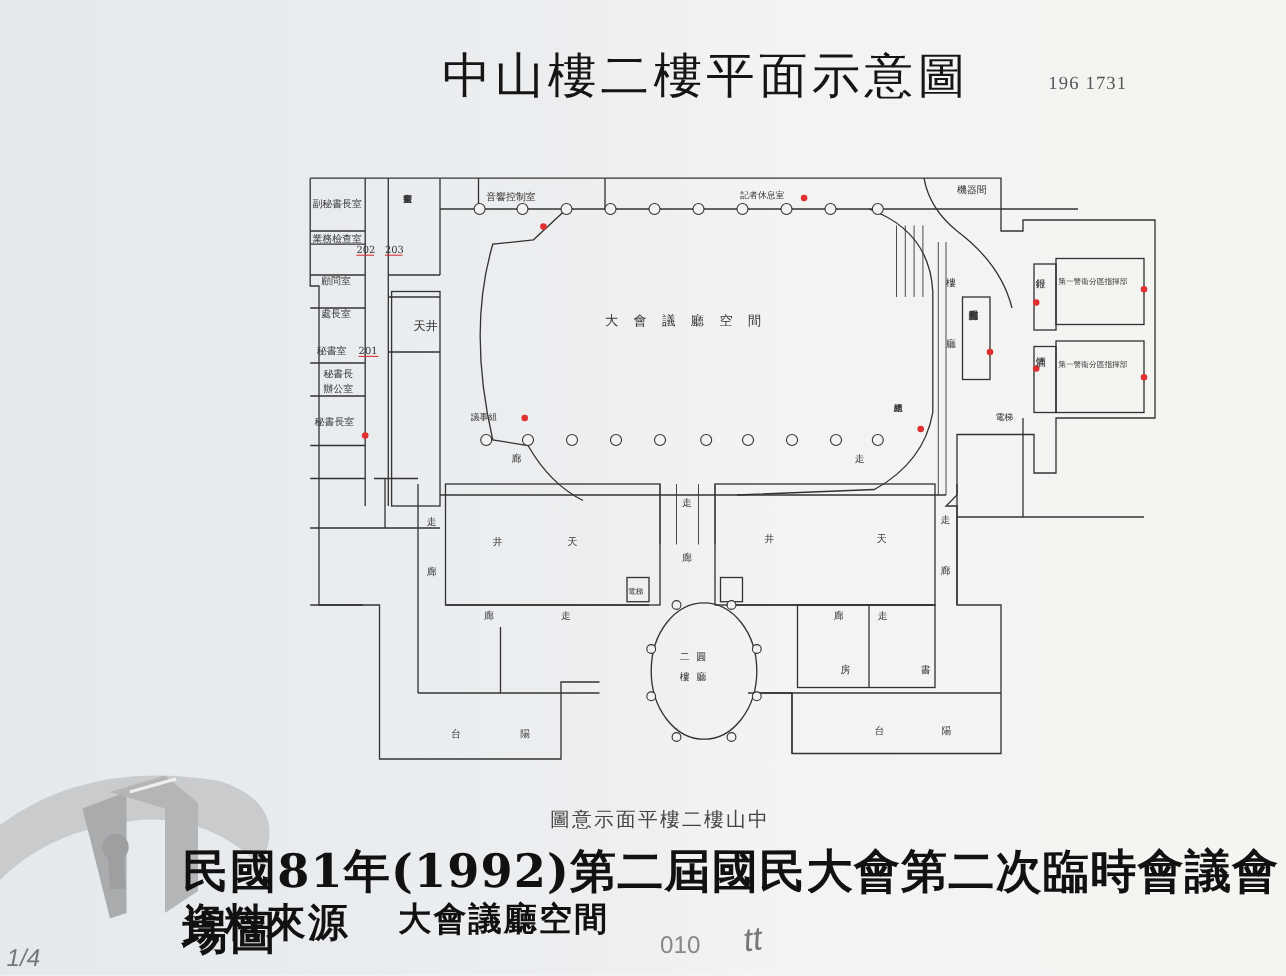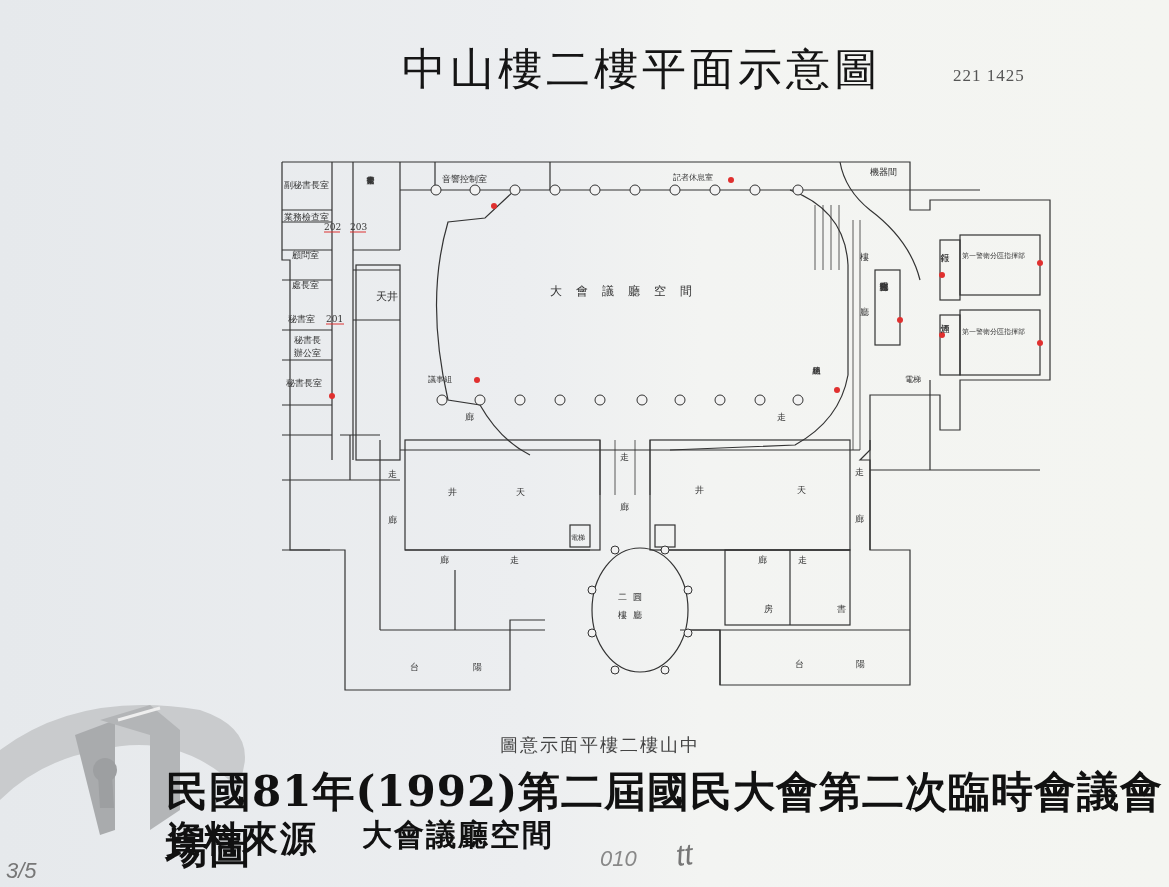--- a/index.html
+++ b/index.html
@@ -10,30 +10,30 @@
   }
   .abs { position:absolute; }
   #title { left:402px; top:40px; font-size:44px; letter-spacing:4px; color:#151515; font-family:"DejaVu Serif", serif; }
   #code { left:953px; top:66px; font-size:17px; color:#555; font-family:"Liberation Serif", serif; letter-spacing:1px; }
   #plan { left:270px; top:150px; width:800px; height:550px; }
   #plan text { font-family:"DejaVu Serif", serif; fill:#333; }
   #caption-small { left:500px; top:733px; font-size:18px; color:#444; letter-spacing:2px; }
   #caption-main { left:166px; top:764px; font-size:42px; font-weight:bold; color:#111; letter-spacing:1px; }
   #source-label { left:166px; top:815px; font-size:36px; font-weight:bold; color:#111; letter-spacing:2px; }
   #source-org { left:362px; top:815px; font-size:30px; font-weight:bold; color:#111; letter-spacing:2px; }
-  #hand1 { left:600px; top:846px; font-size:22px; color:#888; font-family:"Liberation Sans", sans-serif; font-style:italic; }
+  #hand1 { left:600px; top:846px; font-size:22px; color:#888; font-family:"Liberation Sans", sans-serif; }
   #hand2 { left:676px; top:838px; font-size:30px; color:#777; font-family:"Liberation Sans", sans-serif; font-style:italic; transform:rotate(-8deg); }
   #hand3 { left:6px; top:858px; font-size:22px; color:#777; font-family:"Liberation Sans", sans-serif; font-style:italic; }
   #logo { left:0px; top:690px; width:260px; height:160px; }
 </style>
 </head>
 <body>
 
 <div id="title" class="abs">中山樓二樓平面示意圖</div>
-<div id="code" class="abs">221 1425</div>
+<div id="code" class="abs">196 1731</div>
 
 <svg id="plan" class="abs" viewBox="0 0 800 550" width="800" height="550">
   <g stroke="#333" stroke-width="1.2" fill="none">
 
     <path d="M12 12 L570 12 L640 12 L640 60 L660 60 L660 50 L780 50 L780 230 L690 230 L690 280 L670 280 L670 245 L600 245 L600 260 L600 300 L590 310 L600 310 L600 400 L640 400 L640 535 L450 535 L450 480 L410 480"></path>
     <path d="M12 12 L12 110 L20 110 L20 230 L20 300 L20 400 L75 400 L75 540 L240 540 L240 470 L275 470"></path>
 
     <line x1="12" y1="60" x2="62" y2="60"></line>
     <line x1="12" y1="72" x2="62" y2="72"></line>
     <line x1="62" y1="12" x2="62" y2="100"></line>
@@ -221,13 +221,13 @@
   <circle cx="105" cy="80" r="12" fill="#9d9fa1"></circle>
   <path d="M98 85 L112 85 L114 118 L100 118 Z" fill="#9d9fa1"></path>
 </svg>
 
 <div id="caption-small" class="abs">圖意示面平樓二樓山中</div>
 <div id="caption-main" class="abs">民國81年(1992)第二屆國民大會第二次臨時會議會場圖</div>
 <div id="source-label" class="abs">資料來源</div>
 <div id="source-org" class="abs">大會議廳空間</div>
 <div id="hand1" class="abs">010</div>
 <div id="hand2" class="abs">tt</div>
-<div id="hand3" class="abs">3/5</div>
+<div id="hand3" class="abs">1/4</div>
 
 </body></html>

